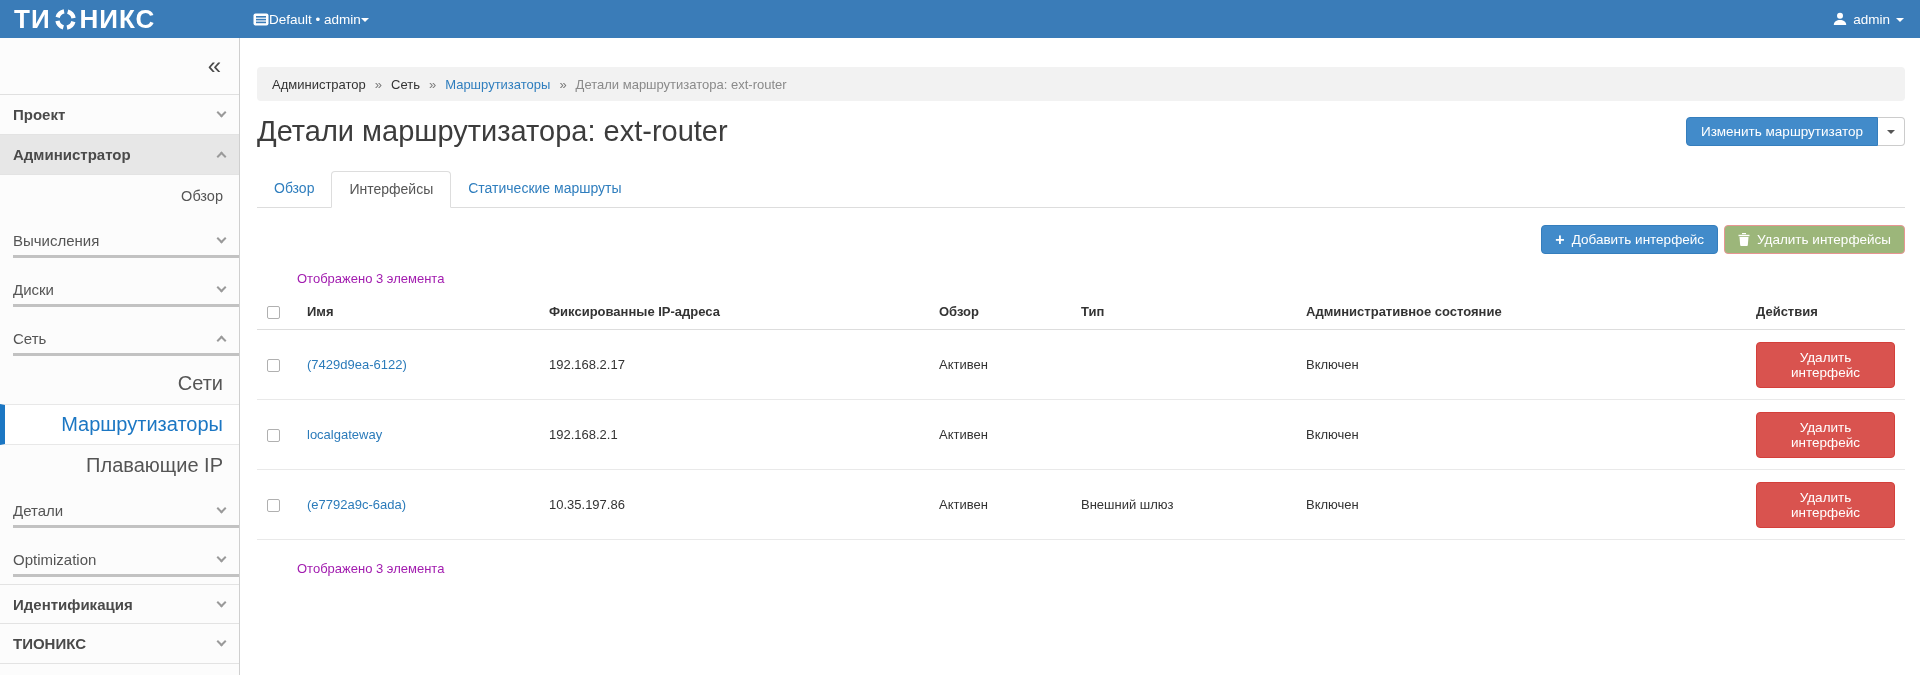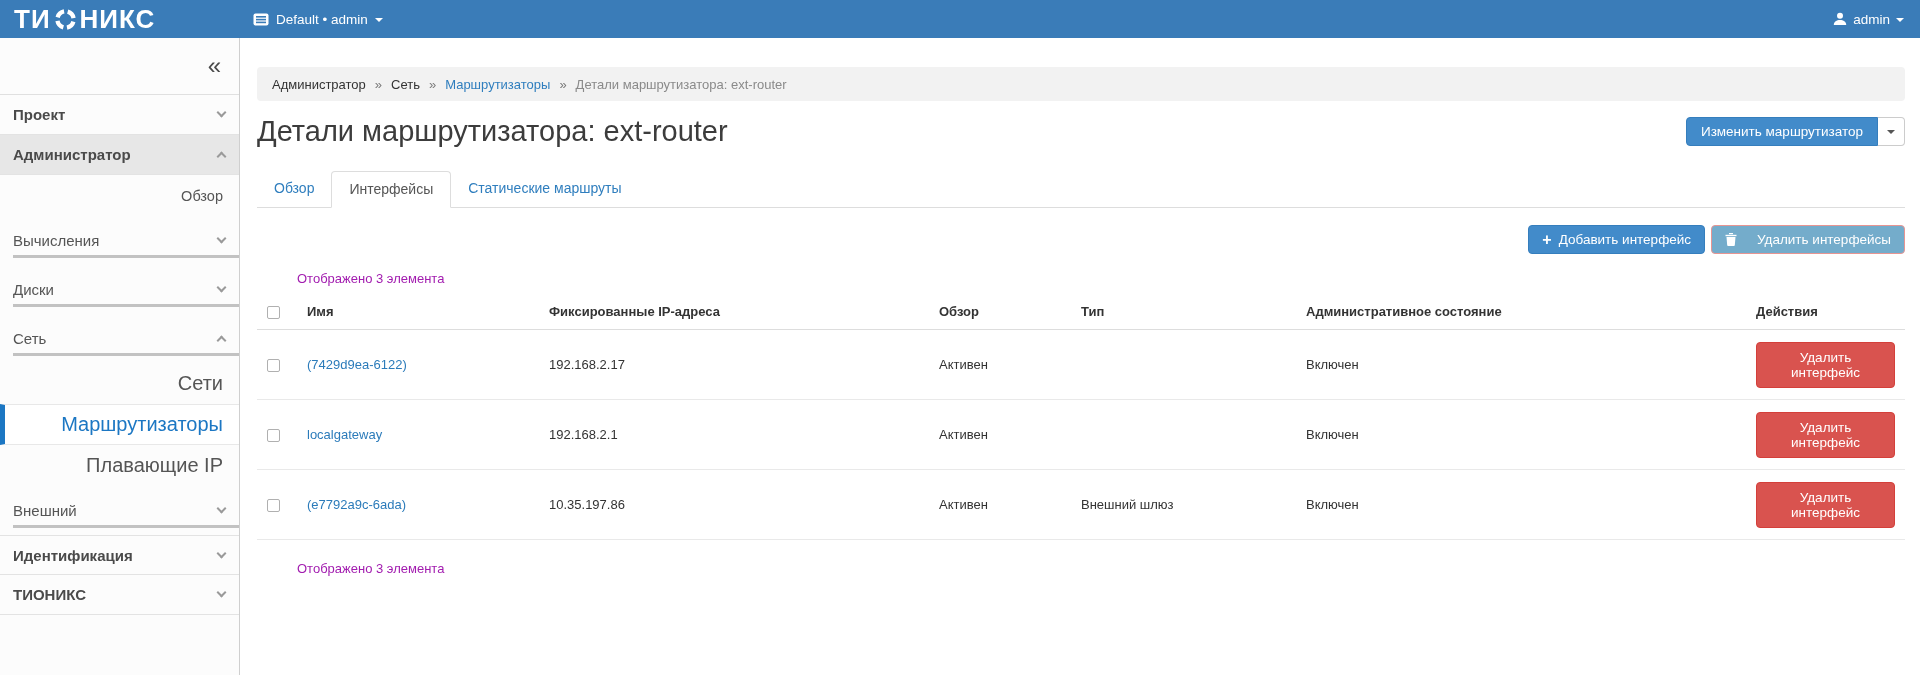--- a/index.html
+++ b/index.html
@@ -8,21 +8,21 @@
     width:1920px; height:675px; overflow:hidden;
     font-family:"Liberation Sans","DejaVu Sans",sans-serif;
     font-size:13px; color:#333; background:#fff;
   }
 
   
   .topbar { height:38px; background:#3a7cb8; display:flex; color:#fff; }
   .logo { width:240px; padding-left:14px; display:flex; align-items:center; gap:2px;
           font-size:26px; font-weight:bold; letter-spacing:1px; line-height:38px; }
   .logo svg { margin:0 1px; }
-  .ctx { display:flex; align-items:center; gap:7px; margin-left:13px; font-size:13.5px; cursor:pointer; }
+  .ctx { display:flex; align-items:center; margin-left:13px; font-size:13.5px; cursor:pointer; }
   .caret-down { display:inline-block; width:0; height:0; border-left:4px solid transparent;
                 border-right:4px solid transparent; border-top:4px solid #fff; margin-top:1px; }
   .topbar-spacer { flex:1; }
   .user { display:flex; align-items:center; gap:6px; padding-right:16px; font-size:13.5px; cursor:pointer; }
 
   
   .layout { display:flex; height:637px; }
 
   
   .sidebar { width:240px; background:#fcfcfc; border-right:1px solid #cfcfcf; flex:none; }
@@ -70,22 +70,22 @@
 
   .tabs { display:flex; border-bottom:1px solid #ddd; margin-top:15px; }
   .tab { padding:9px 17px 10px; font-size:14px; color:#2f7ebe; margin-bottom:-1px; cursor:pointer; }
   .tab.active { color:#555; background:#fff; border:1px solid #ddd; border-bottom:1px solid #fff;
                 border-radius:4px 4px 0 0; cursor:default; }
 
   .actions { display:flex; justify-content:flex-end; gap:6px; margin-top:17px; }
   .btn-add { background:#428bca; border:1px solid #357ebd; color:#fff; font-size:13.5px;
              padding:6px 13px; border-radius:4px; display:flex; align-items:center; gap:7px; }
   .btn-add .plus { font-weight:bold; font-size:16px; line-height:13px; }
-  .btn-del { background:#0369a1; border:1px solid #d43f3a; color:#fff; font-size:13.5px;
-             padding:6px 13px; border-radius:4px; display:flex; align-items:center; gap:20px; opacity:.55; }
+  .btn-del { background:#4d7c0f; border:1px solid #d43f3a; color:#fff; font-size:13.5px;
+             padding:6px 13px; border-radius:4px; display:flex; align-items:center; gap:7px; opacity:.55; }
 
   .caption { font-size:13px; color:#a21caf; margin:17px 0 0 40px; }
   .caption.bottom { margin-top:21px; }
 
   table.iface { width:100%; border-collapse:collapse; margin-top:9px; font-size:13px; }
   table.iface th { text-align:left; font-weight:bold; color:#333; padding:9px 10px 10px;
                    border-bottom:1px solid #ddd; white-space:nowrap; }
   table.iface td { padding:0 10px; height:70px; border-bottom:1px solid #e9e9e9; color:#333; }
   .name-link { color:#2b7bba; cursor:pointer; }
   td.cell-actions, th.cell-actions-h { }
@@ -169,24 +169,28 @@
 
     <div class="s-sublink active">
       <span>Маршрутизаторы</span>
     </div>
 
     <div class="s-sublink">
       <span>Плавающие IP</span>
     </div>
 
     <div class="s-group">
-      <span>Внешний</span>
-      <span class="chev down"></span>
-    </div>
-
+      <span>Детали</span>
+      <span class="chev down"></span>
+    </div>
+
+    <div class="s-group">
+      <span>Optimization</span>
+      <span class="chev down"></span>
+    </div>
 
     <div class="s-top hairline-top">
       <span>Идентификация</span>
       <span class="chev down"></span>
     </div>
 
     <div class="s-top">
       <span>ТИОНИКС</span>
       <span class="chev down"></span>
     </div>

